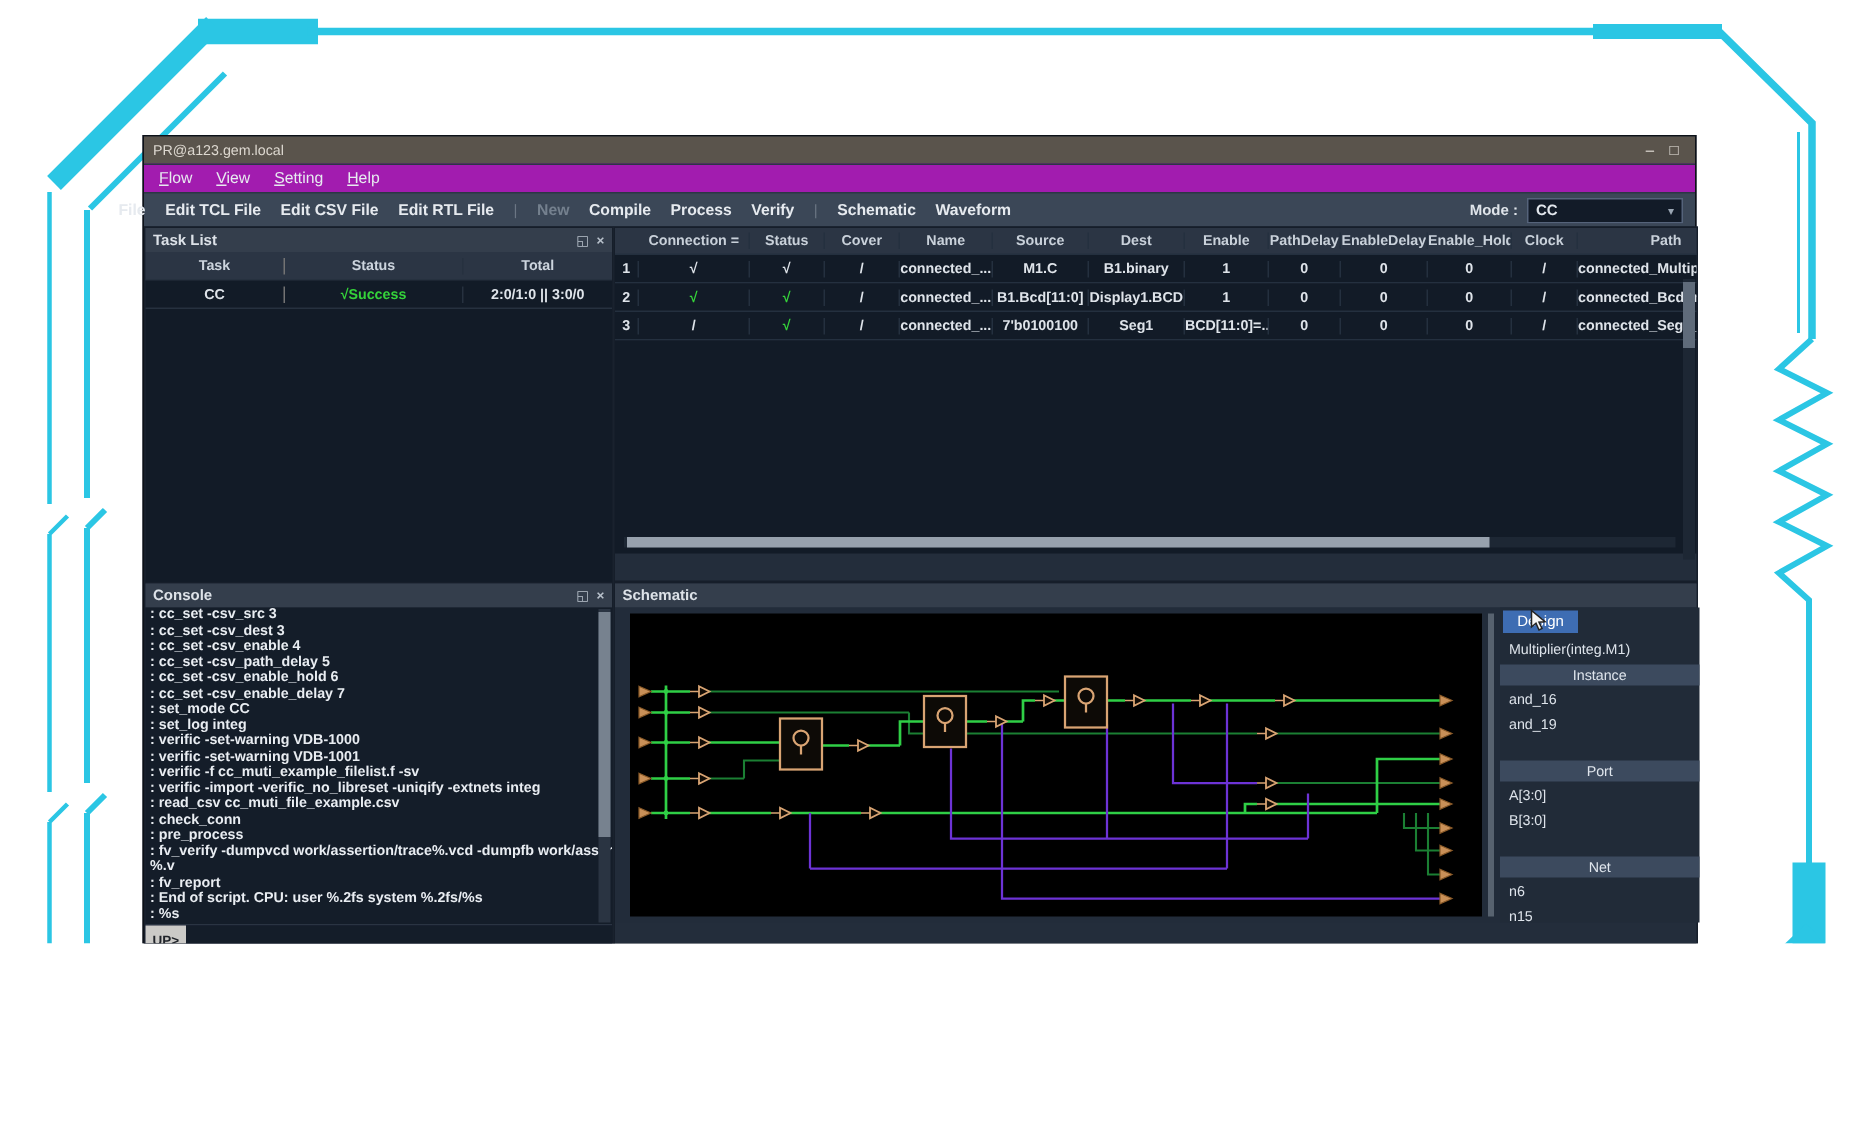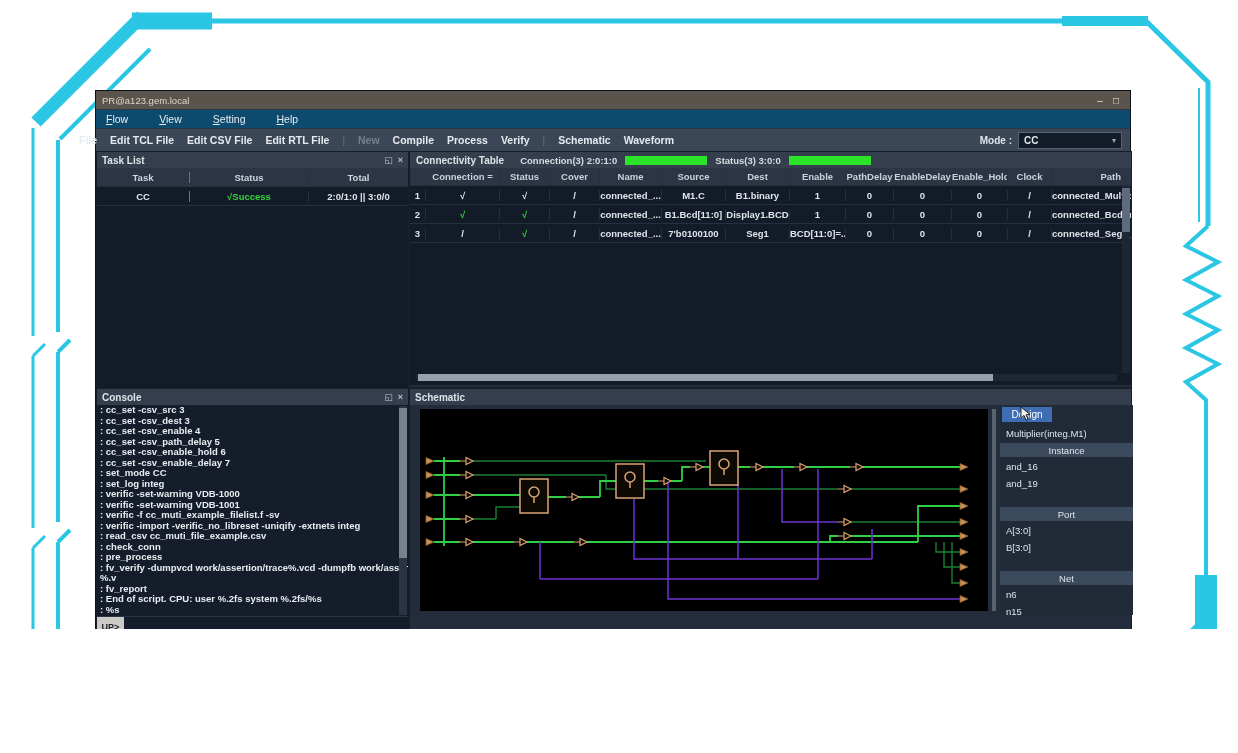--- a/index.html
+++ b/index.html
@@ -7,21 +7,21 @@
          font-family:"Liberation Sans","DejaVu Sans",sans-serif;}
   svg.frame{position:absolute;left:0;top:0;z-index:1;}
   .bottom-strip{position:absolute;left:0;top:748px;width:1238px;height:3px;background:#1d1d1d;z-index:1;}
 
   
   .appwin{position:absolute;left:95px;top:90px;width:1036px;height:541px;z-index:10;
           background:#232d3b;border:1px solid #0d1118;box-sizing:border-box;font-size:10px;color:#dfe4ea;}
   .titlebar{height:18px;background:#5a544c;display:flex;align-items:center;padding:0 6px;color:#ddd8d0;font-size:9.5px;}
   .titlebar .tspacer{flex:1;}
   .wbtn{width:16px;text-align:center;color:#e8e4de;font-size:10px;cursor:default;}
-  .menubar{height:18px;background:#0c4a6e;display:flex;align-items:center;gap:31px;padding:0 10px;border-top:1px solid #2c3645;}
+  .menubar{height:18px;background:#a21caf;display:flex;align-items:center;gap:16px;padding:0 10px;border-top:1px solid #2c3645;}
   .menu-item{display:inline-block;font-size:10.5px;color:#e7ebf0;}
   .menu-item::first-letter{text-decoration:underline;}
   .toolbar{height:22px;background:#3b4757;display:flex;align-items:center;gap:13px;padding:0 8px;border-top:1px solid #2c3645;}
   .tb-item{font-size:10.5px;font-weight:700;color:#e6eaef;white-space:nowrap;}
   .tb-item.dim{color:#74808e;}
   .tb-sep{color:#6b7684;font-weight:400;}
   .tb-right{margin-left:auto;display:flex;align-items:center;gap:6px;}
   .mode-label{font-size:10px;font-weight:700;color:#dfe4ea;}
   .mode-select{width:92px;height:15px;background:#121b28;border:1px solid #55637a;color:#e2e7ed;
                font-size:10px;font-weight:700;display:flex;align-items:center;padding:0 5px;justify-content:space-between;}
@@ -200,27 +200,20 @@
         <div class="trow">
           <div class="t-task">CC</div>
           <div class="t-status ok">√Success</div>
           <div class="t-total">2:0/1:0 || 3:0/0</div>
         </div>
         <div class="tfill"></div>
       </div>
     </div>
 
     <div class="panel p-conn">
-      <div class="cinfo">
-        <span class="ctitle">Connectivity Table</span>
-        <span class="cstat">Connection(3) 2:0:1:0</span>
-        <span class="gbar"></span>
-        <span class="cstat">Status(3) 3:0:0</span>
-        <span class="gbar"></span>
-      </div>
       <div class="ctable">
         <div class="crow head">
           <div class="cell col-num"></div>
           <div class="cell col-conn">Connection =</div>
           <div class="cell col-status">Status</div>
           <div class="cell col-cover">Cover</div>
           <div class="cell col-name">Name</div>
           <div class="cell col-source">Source</div>
           <div class="cell col-dest">Dest</div>
           <div class="cell col-enable">Enable</div>

